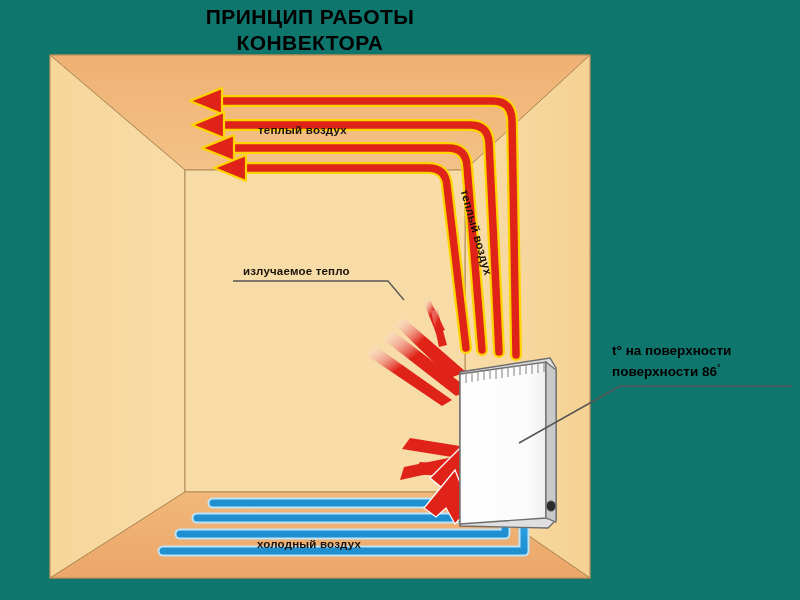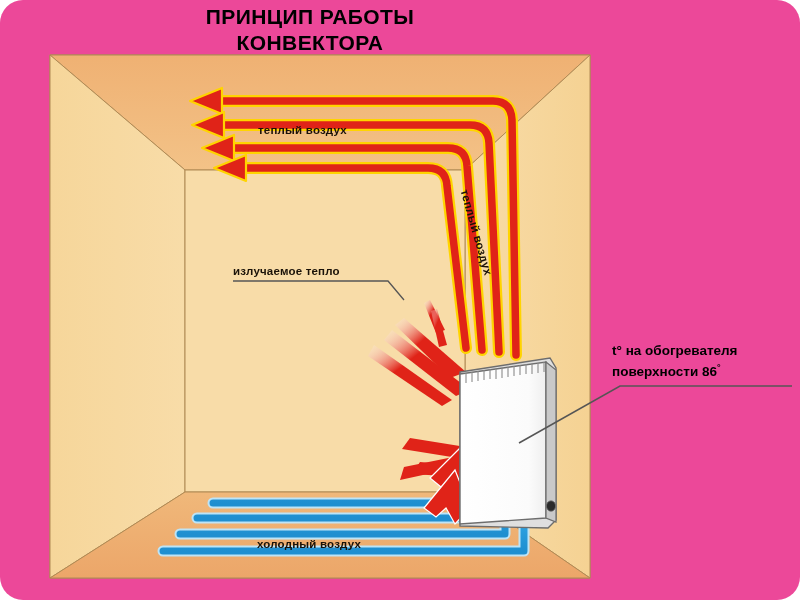--- a/index.html
+++ b/index.html
@@ -12,22 +12,21 @@
     height: 600px;
     position: relative;
     overflow: hidden;
     font-family: "Liberation Sans", sans-serif;
   }
   #stage {
     position: absolute;
     left: 0; top: 0;
     width: 800px;
     height: 600px;
-    background: #ec4899;
-    border-radius: 23px;
+    background: #0f766e;
   }
   #title {
     position: absolute;
     left: 0;
     top: 4px;
     width: 620px;
     text-align: center;
     font-family: "Liberation Sans", sans-serif;
     font-weight: bold;
     font-size: 21px;
@@ -57,21 +56,21 @@
   }
   #lbl-warm-diag {
     left: 470px;
     top: 188px;
     font-size: 11.5px;
     letter-spacing: 0.2px;
     transform: rotate(74deg);
     transform-origin: left top;
   }
   #lbl-radiant {
-    left: 233px;
+    left: 243px;
     top: 265px;
     font-size: 11.5px;
     letter-spacing: 0.2px;
   }
   #lbl-cold {
     left: 257px;
     top: 538px;
     font-size: 11.5px;
     letter-spacing: 0.2px;
   }
@@ -241,19 +240,19 @@
 
   <div class="lbl" id="lbl-warm">теплый воздух</div>
 
   <div class="lbl" id="lbl-warm-diag">теплый воздух</div>
 
   <div class="lbl" id="lbl-radiant">излучаемое тепло</div>
 
   <div class="lbl" id="lbl-cold">холодный воздух</div>
 
   <div id="callout">
-    <div>t° на  обогревателя</div>
+    <div>t° на  поверхности</div>
     <div>
       <span>поверхности </span><span>86</span><sup>°</sup>
     </div>
   </div>
 
 </div>
 
 </body></html>

